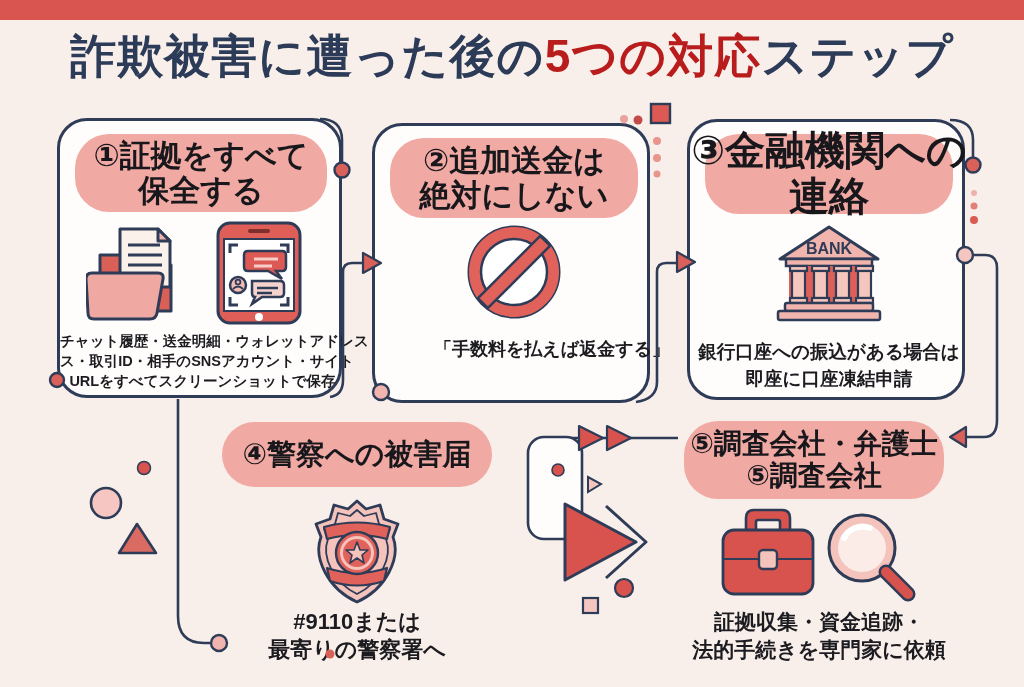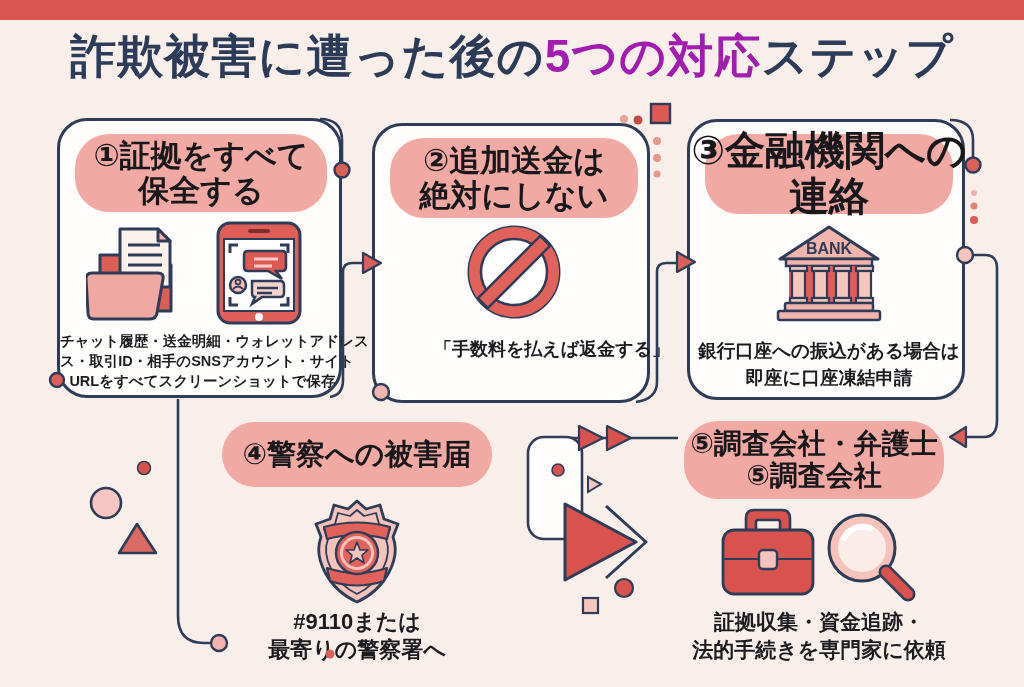--- a/index.html
+++ b/index.html
@@ -6,21 +6,21 @@
   body{
     width:1024px;height:687px;position:relative;overflow:hidden;
     background:#f9efea;
     font-family:"Liberation Sans","DejaVu Sans",sans-serif;
   }
   .topbar{position:absolute;left:0;top:0;width:1024px;height:20px;background:#d8564f;}
   .title{
     position:absolute;left:0;top:26px;width:1024px;text-align:center;
     font-size:46px;font-weight:800;letter-spacing:1px;color:#2c3b57;white-space:nowrap;
   }
-  .title .hl{color:#a21caf;}
+  .title .hl{color:#b91c1c;}
   .card{
     position:absolute;background:#fffdfc;border:3px solid #2e3c58;border-radius:30px;
     box-sizing:border-box;
   }
   .card-header{
     position:absolute;background:#f1a9a3;border-radius:34px;
     display:flex;flex-direction:column;align-items:center;justify-content:center;
     color:#17171c;font-weight:800;text-align:center;line-height:1.14;
   }
   .hdr-l{display:block;white-space:nowrap;}
@@ -132,21 +132,21 @@
           <rect x="62" y="48" width="13" height="27"></rect>
           <rect x="60" y="75" width="17" height="5"></rect>
         <rect x="82" y="43" width="17" height="5"></rect>
           <rect x="84" y="48" width="13" height="27"></rect>
           <rect x="82" y="75" width="17" height="5"></rect>
       </g>
       <rect x="11" y="80" width="88" height="8" rx="2" fill="#f2b5ae" stroke="#2e3c58" stroke-width="2.5"></rect>
       <rect x="4" y="88" width="102" height="9" rx="2" fill="#f2b5ae" stroke="#2e3c58" stroke-width="2.5"></rect>
     </svg>
   </div>
-  <div class="desc" style="left:0;top:216px;width:278px;font-size:18.5px;line-height:27px;font-family:Liberation Serif, serif;">
+  <div class="desc" style="left:0;top:216px;width:278px;font-size:18.5px;line-height:27px;">
     <div>銀行口座への振込がある場合は</div>
     <div>即座に口座凍結申請</div>
   </div>
 </div>
 
 <div class="card-header" style="left:222px;top:422px;width:270px;height:65px;font-size:29px;">
   <span class="hdr-l">④警察への被害届</span>
 </div>
 <div class="icon" style="left:307px;top:496px;">
   <svg width="100" height="110" viewBox="0 0 100 110">

